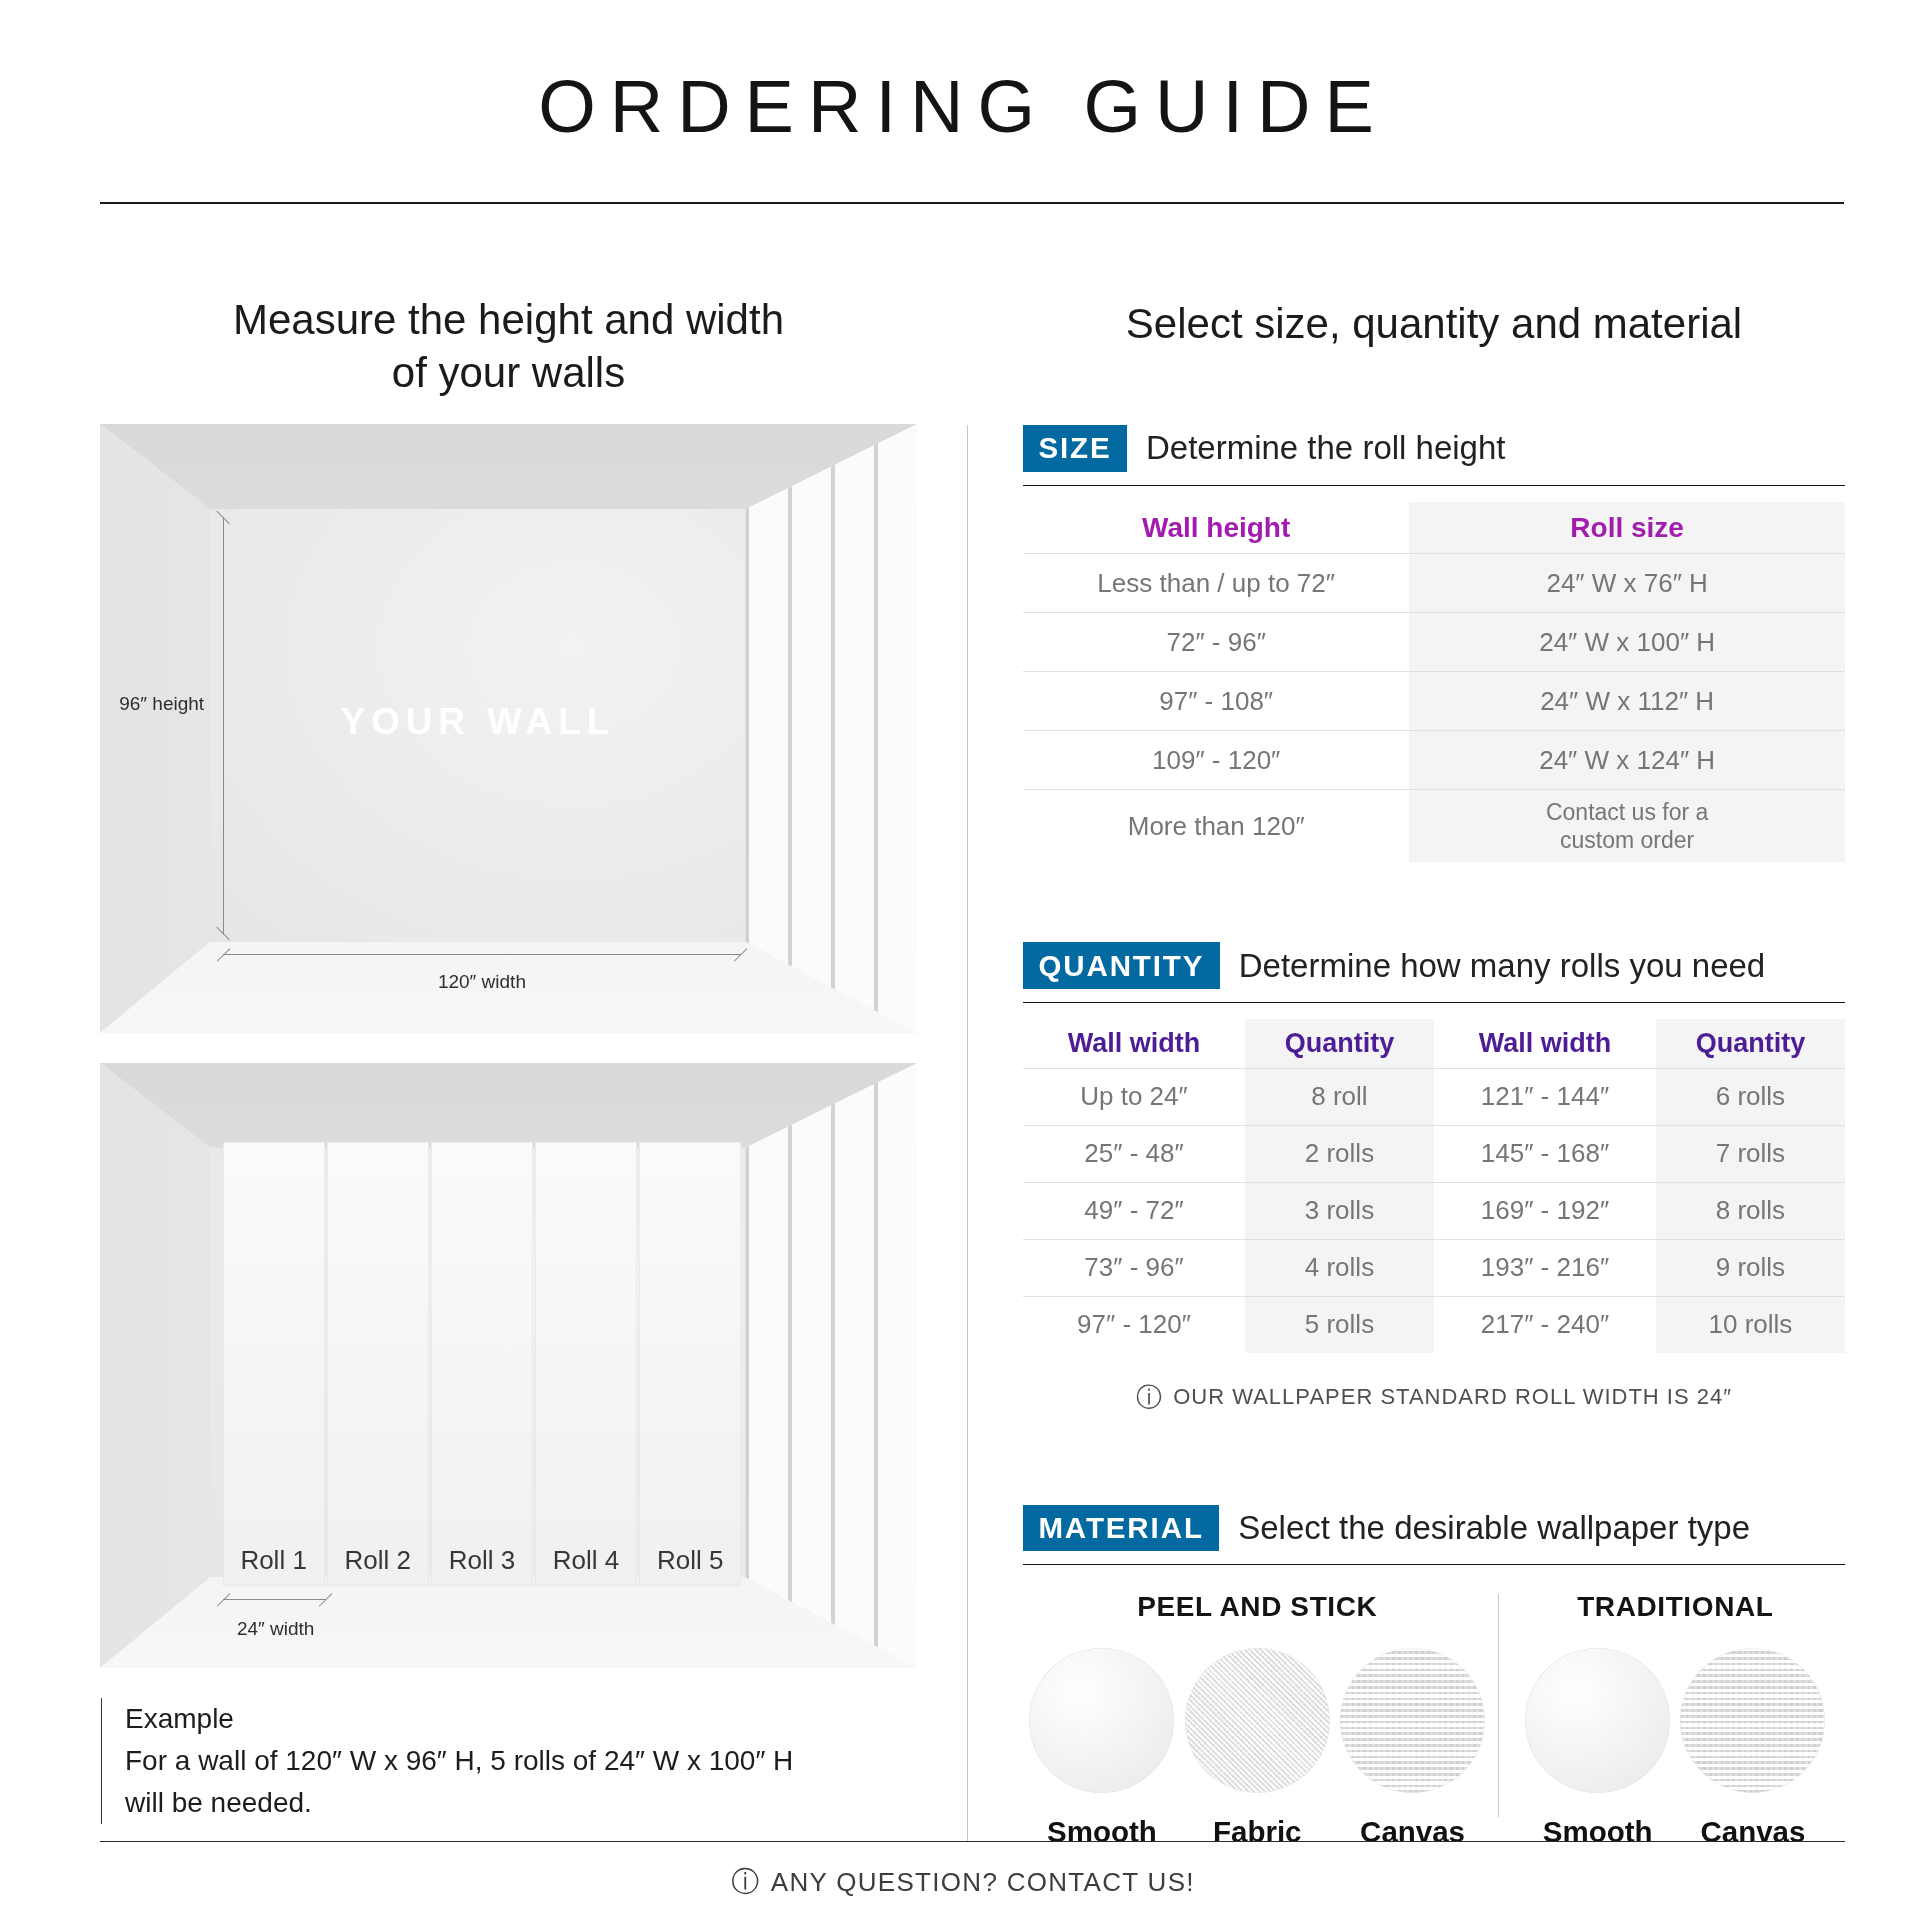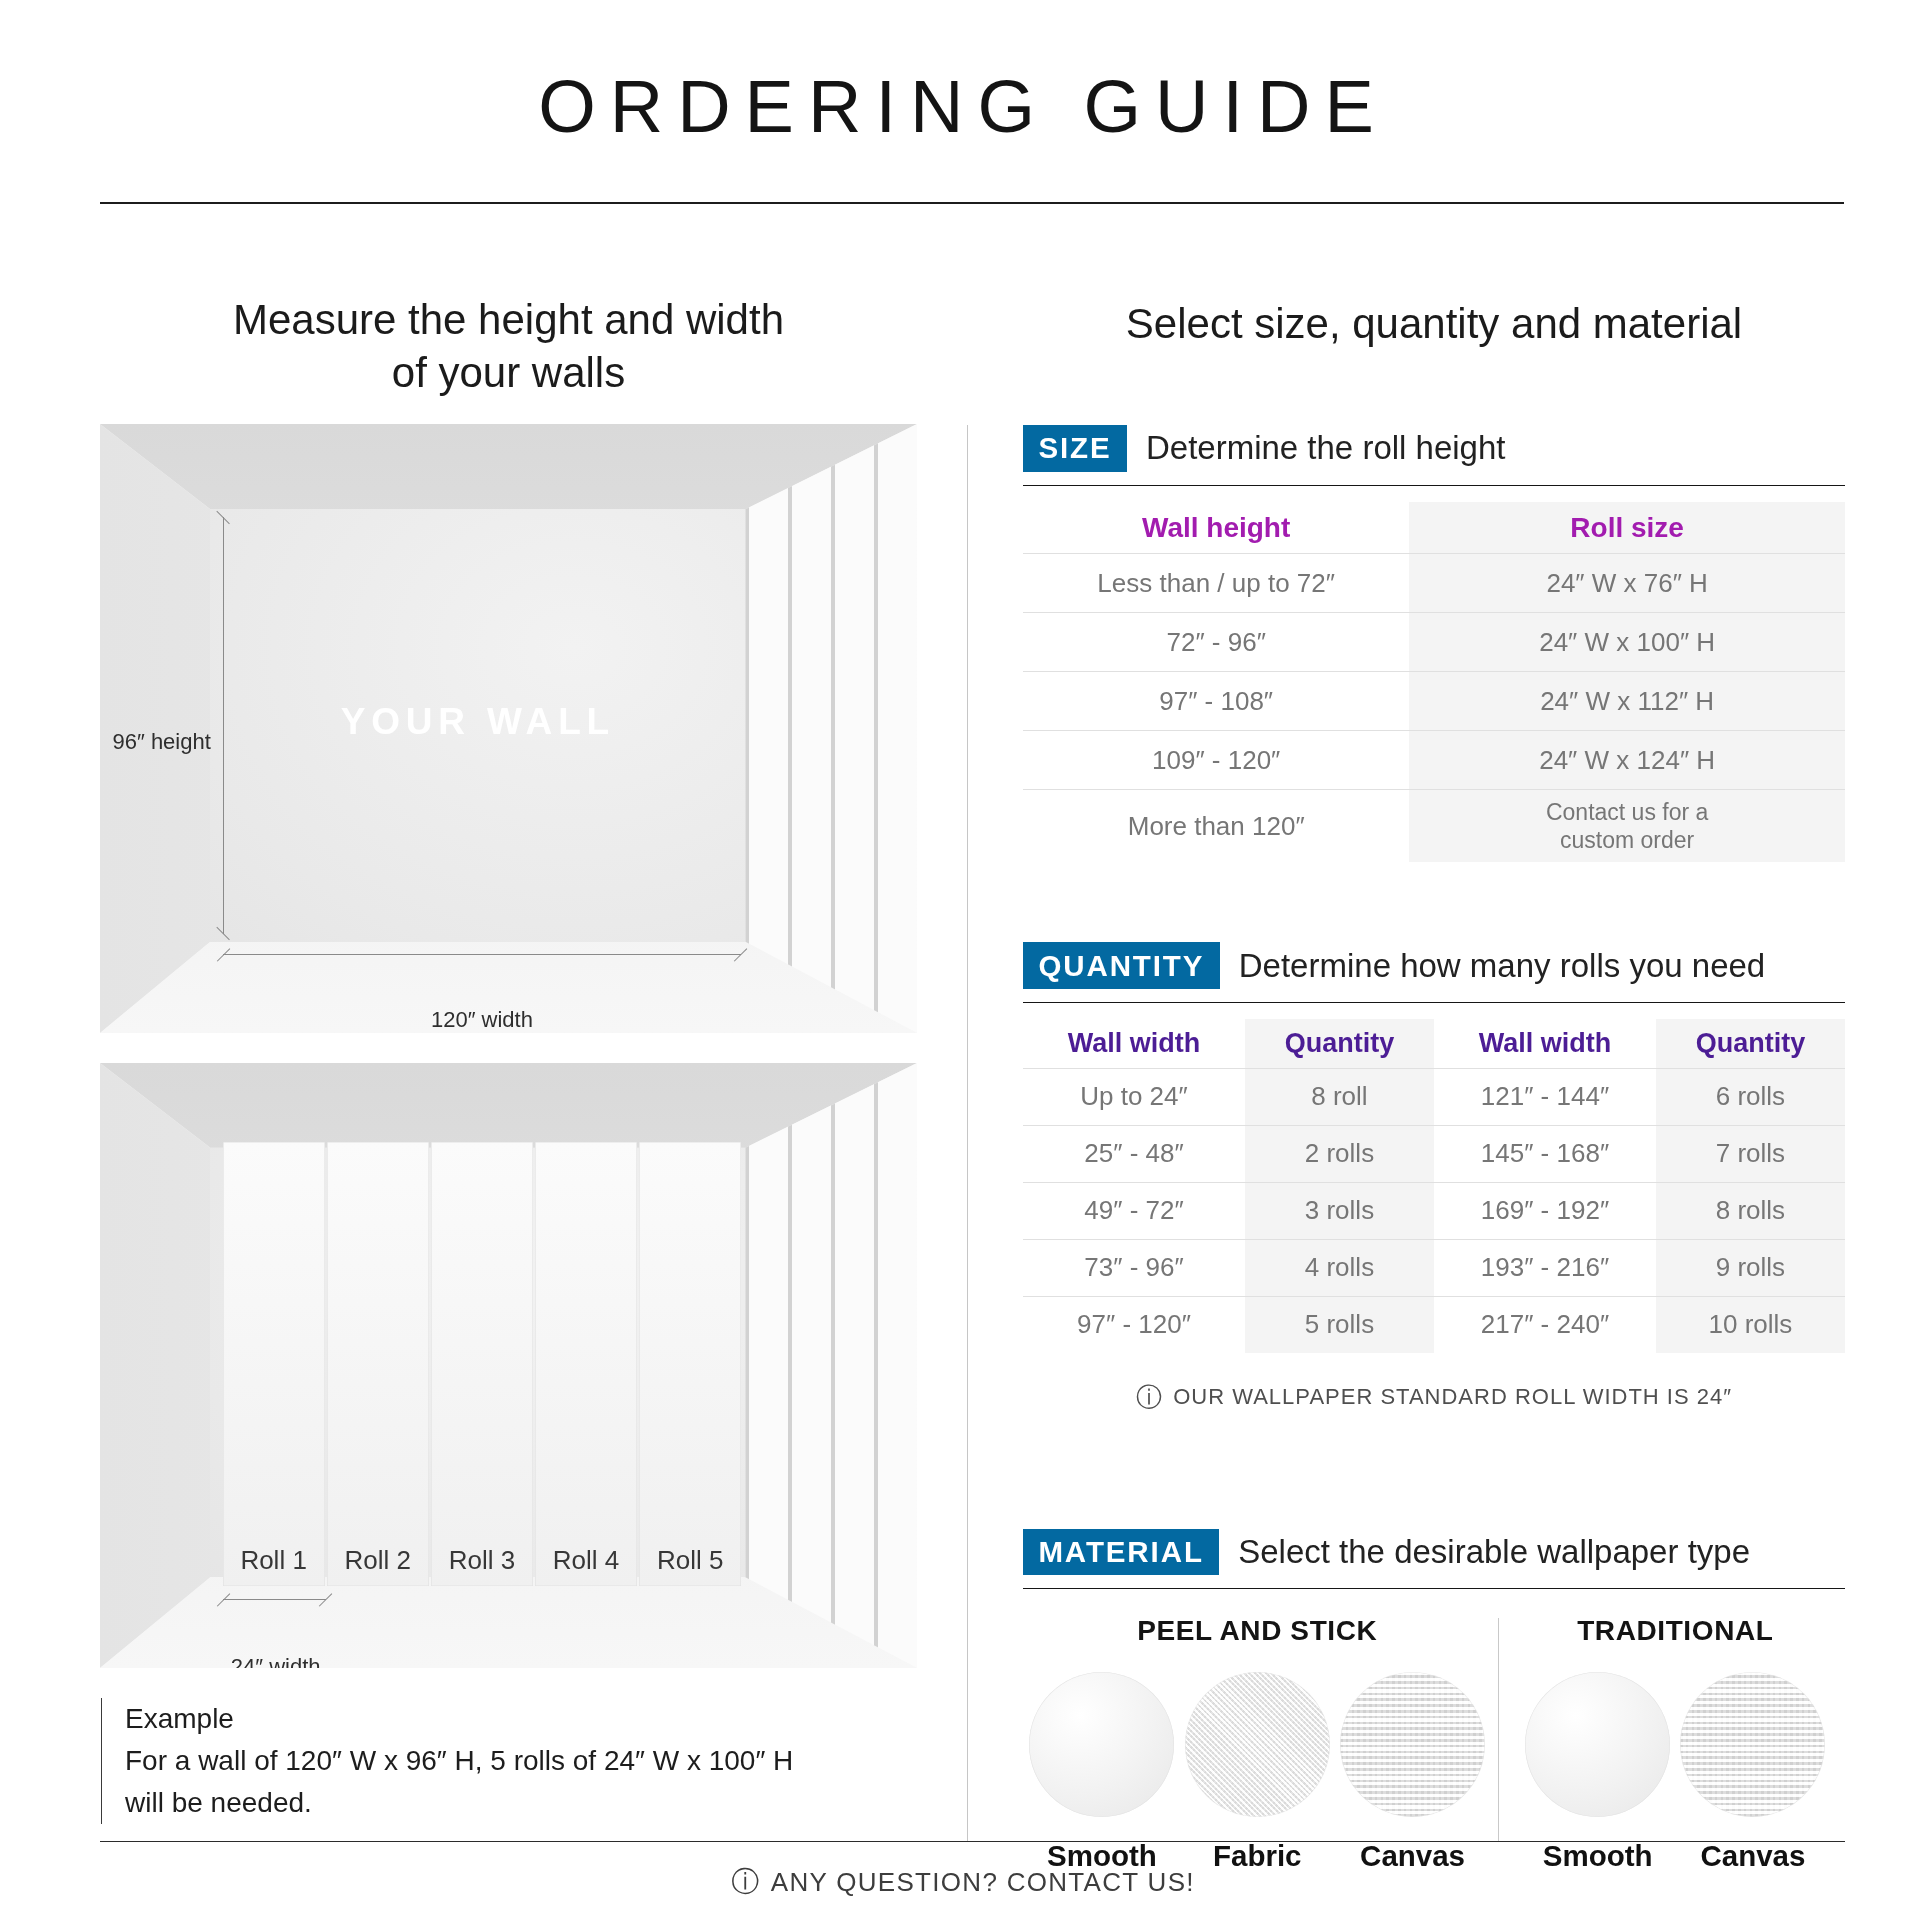--- a/index.html
+++ b/index.html
@@ -52,21 +52,21 @@
   .measure-v { left:15%; top:15.2%; height:68.6%; width:1.3px; background:#8a8a8a; }
   .measure-v::before, .measure-v::after { content:""; position:absolute; left:-8.3px; width:18px; height:1.3px; background:#8a8a8a; transform:rotate(45deg); }
   .measure-v::before { top:0; } .measure-v::after { bottom:0; }
 
   .measure-h { height:1.3px; background:#8a8a8a; }
   .measure-h::before, .measure-h::after { content:""; position:absolute; top:-8.3px; width:1.3px; height:18px; background:#8a8a8a; transform:rotate(45deg); }
   .measure-h::before { left:0; } .measure-h::after { right:0; }
   .measure-h.w1 { left:15%; top:87%; width:63.5%; }
   .measure-h.w2 { left:15%; top:88.6%; width:12.7%; }
 
-  .lbl { font-size:22px; color:#2e2e2e; text-align:center; line-height:1.3;margin-top:36px; }
+  .lbl { font-size:19px; color:#2e2e2e; text-align:center; line-height:1.3; }
   .lbl-height { left:0.8%; top:44%; width:13.5%; }
   .lbl-width  { left:15%; top:89.6%; width:63.5%; }
   .lbl-width2 { left:10.5%; top:91.6%; width:22%; }
 
   .panels { left:15%; top:13%; width:63.5%; height:73.5%; display:flex; gap:2px; }
   .panel { flex:1; background:linear-gradient(180deg,#fbfbfb,#f0f0f0);
     box-shadow:inset 0 0 0 0.6px #e2e2e2;
     display:flex; align-items:flex-end; justify-content:center; padding-bottom:10.3px; }
   .panel-label { font-size:26px; color:#373737; }
 
@@ -77,21 +77,21 @@
   
   .right-col { position:absolute; left:1023px; top:425px; width:822px; }
 
   .sec-head { display:flex; align-items:center; gap:19px;
     border-bottom:1.9px solid #161616; padding-bottom:13px; }
   .badge { background:#0369a1; color:#ffffff; font-size:29.5px; font-weight:700;
     letter-spacing:1.9px; padding:6.4px 15.4px; }
   .sec-sub { font-size:33px; color:#222222; }
 
   .sec-quantity { margin-top:80px; }
-  .sec-material { margin-top:114px; }
+  .sec-material { margin-top:90px; }
 
   .size-table { margin-top:16.7px; display:grid; grid-template-columns:47% 53%; }
   .size-table > div, .qty-table > div {
     display:flex; align-items:center; justify-content:center; text-align:center; }
   .size-table > div { border-bottom:1.3px solid #e0e0e0; }
   .size-table > div:nth-last-child(-n+2) { border-bottom:none; height:72px; }
   .st-head { height:51px; font-size:28px; font-weight:700; color:#a21caf; }
   .st-data { height:58px; font-size:26px; color:#767676; }
   .gray { background:#f4f4f4; }
   .small-wrap { font-size:23px; line-height:1.25; max-width:231px; }

